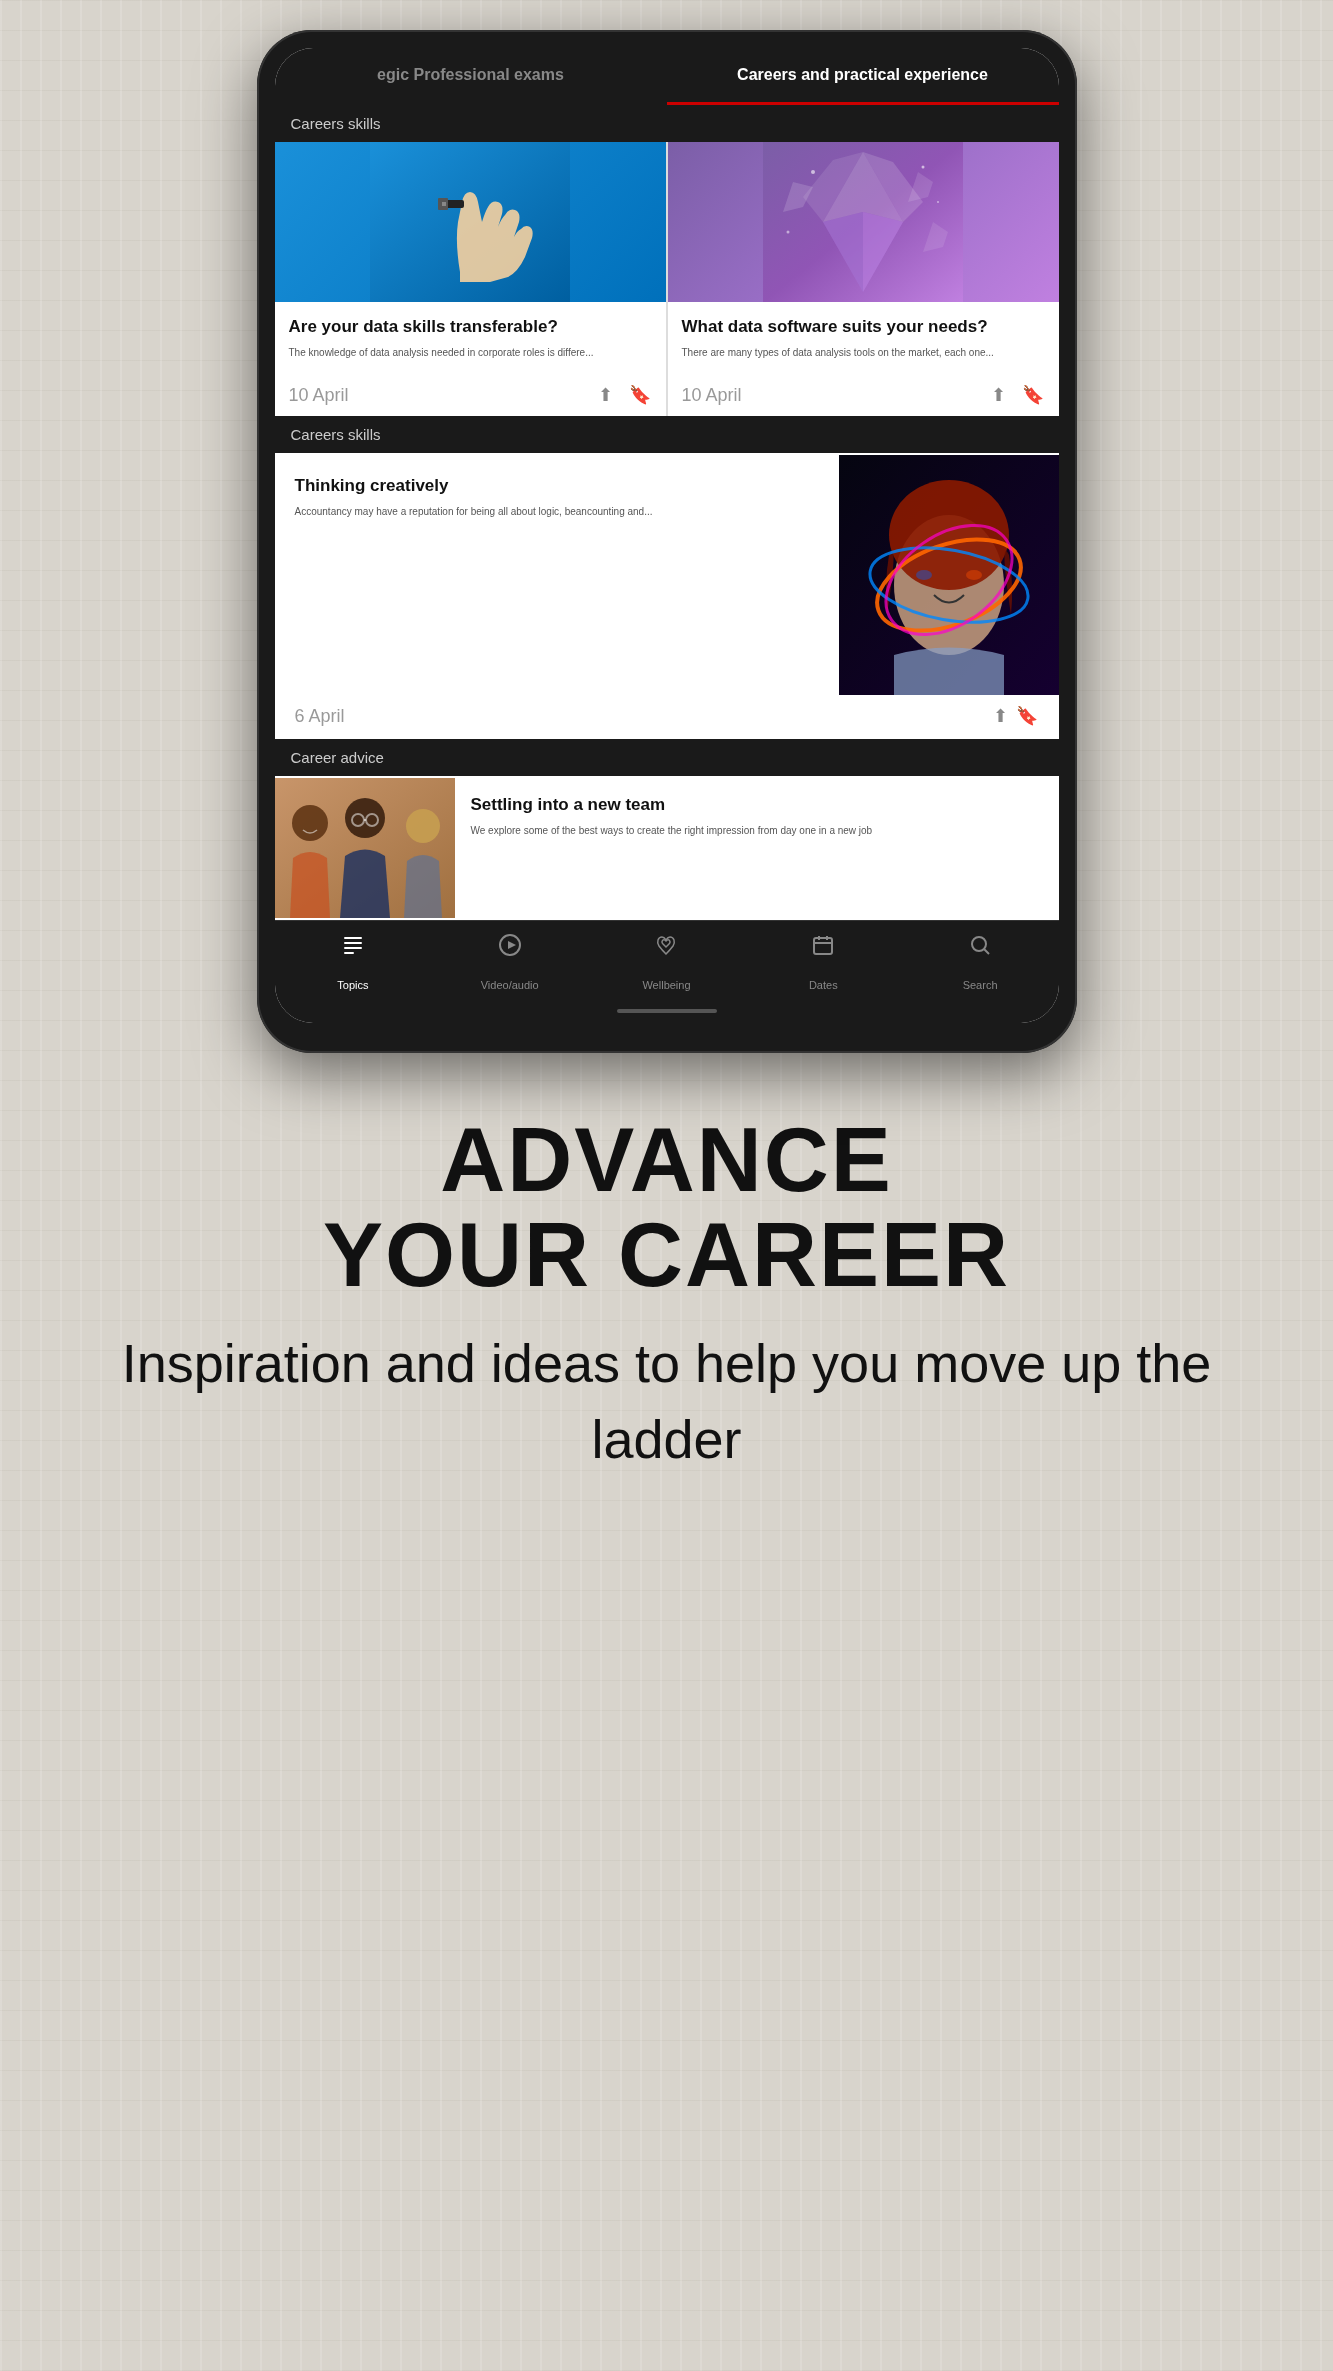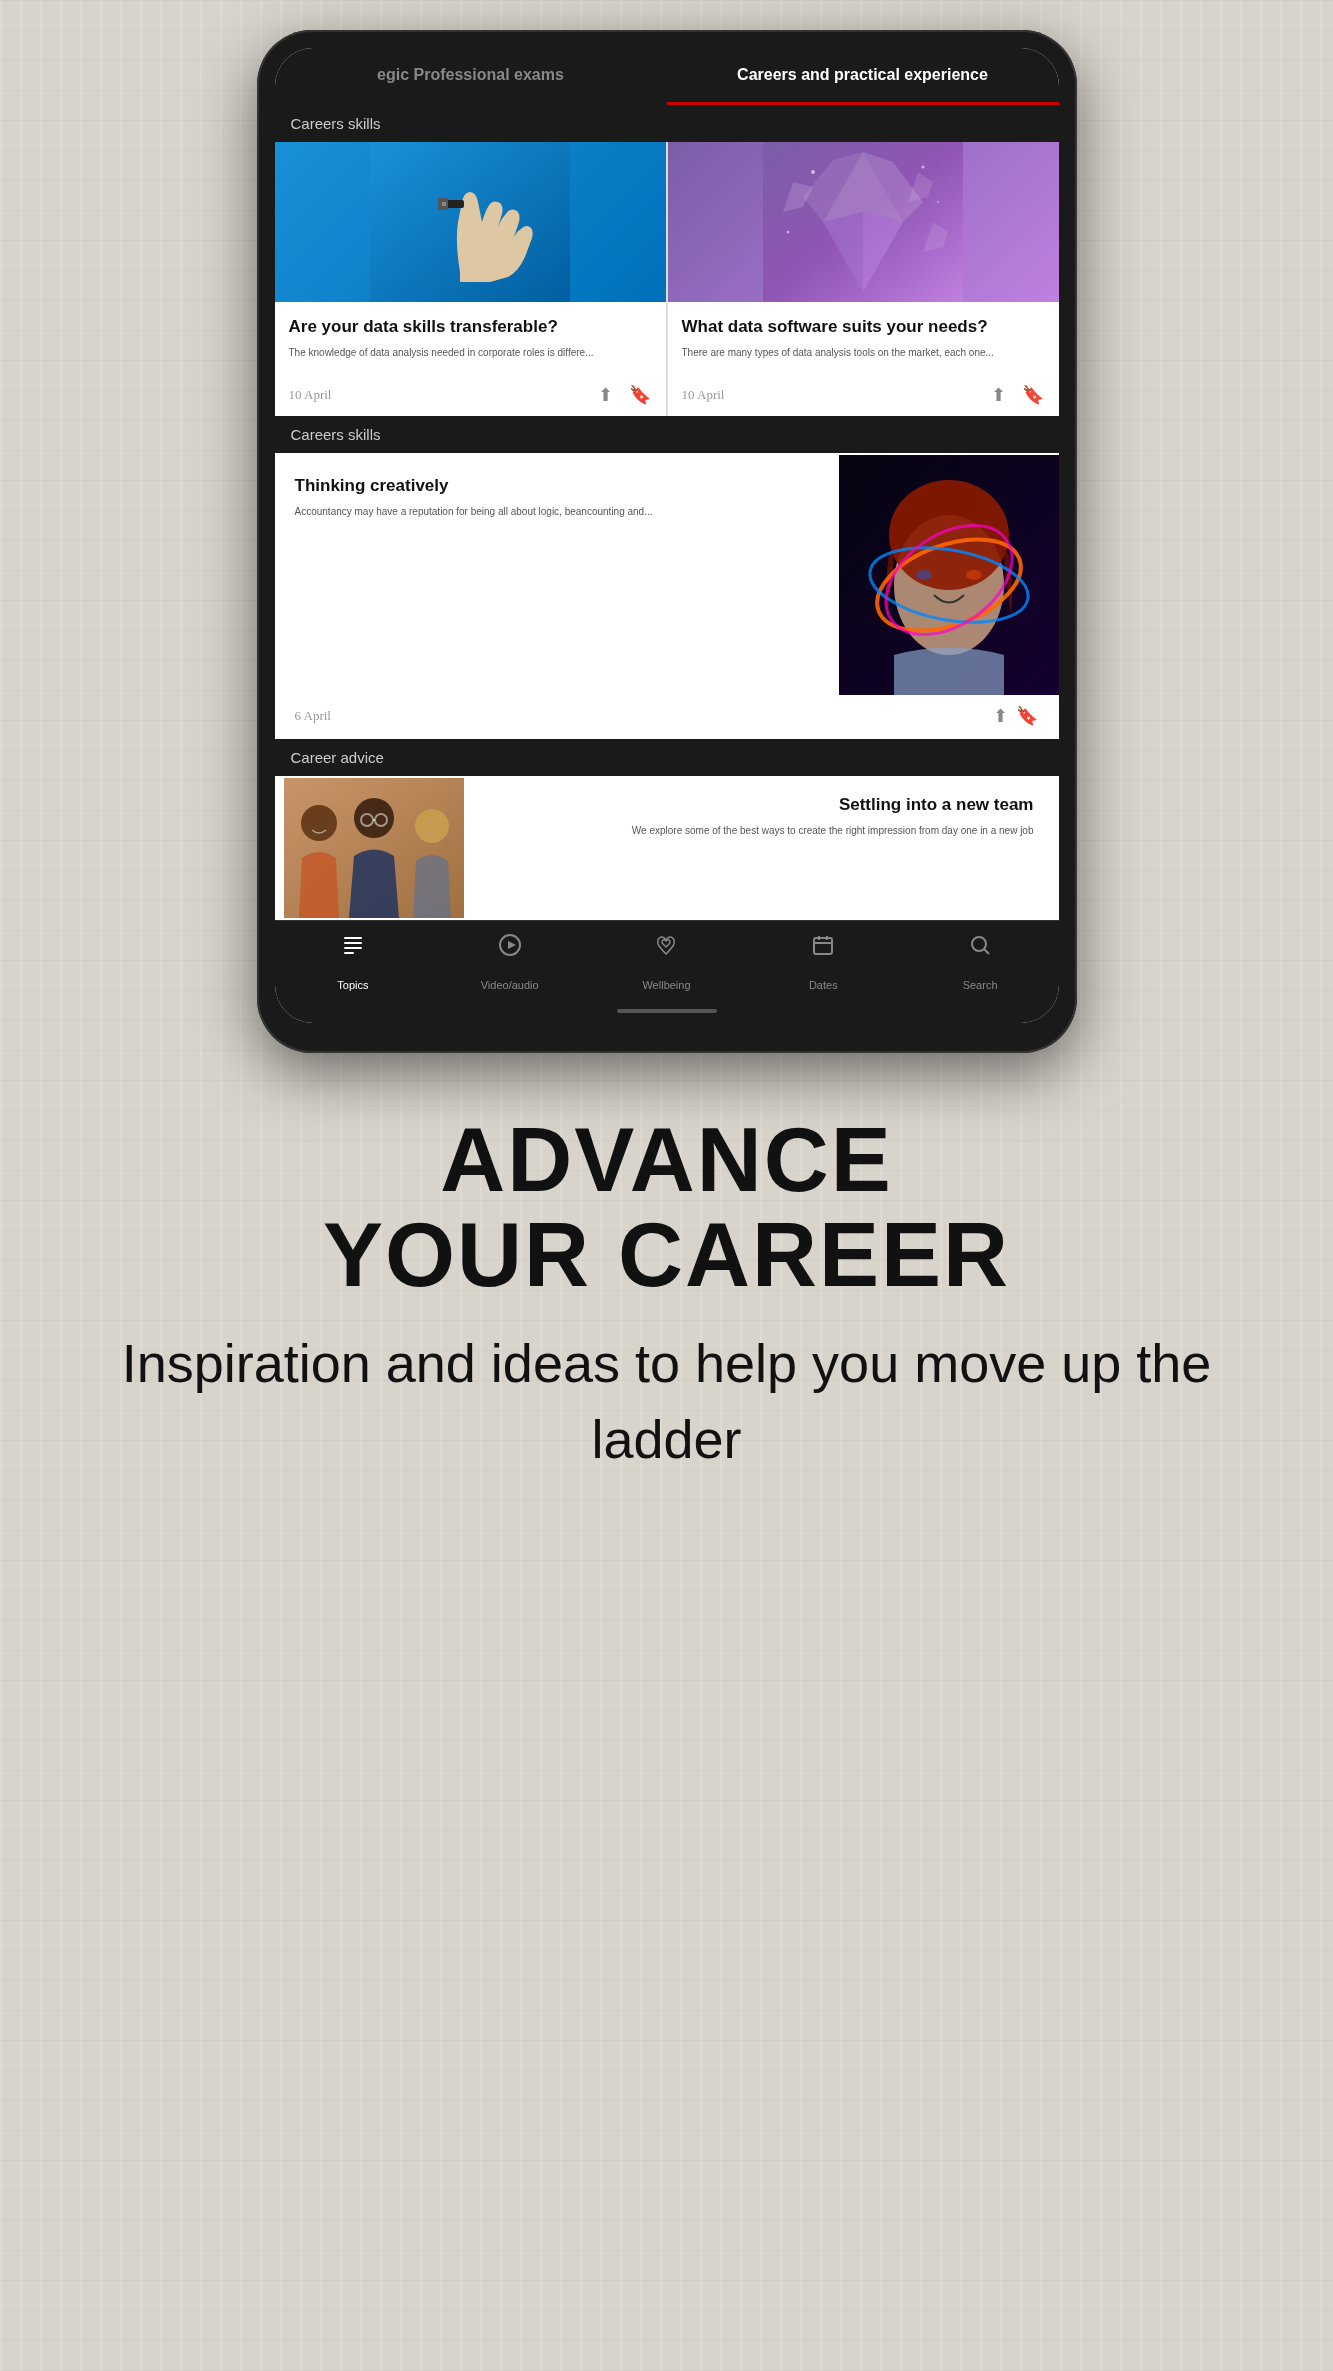--- a/index.html
+++ b/index.html
@@ -135,23 +135,23 @@
     }
 
     .card-footer {
       display: flex;
       align-items: center;
       padding: 10px 14px;
       gap: 8px;
     }
 
     .card-date {
-      font-size: 13px;
+      font-size: 18px;
       color: #999;
-      font-family: Liberation Serif, serif;
+      font-family: Liberation Sans, sans-serif;
       flex: 1;
     }
 
     .card-icon {
       color: #888;
       font-size: 18px;
       margin-left: 8px;
       cursor: pointer;
     }
 
@@ -188,23 +188,22 @@
       display: flex;
       align-items: center;
       padding: 10px 20px;
     }
 
     
     .card-horizontal {
       background: #fff;
       display: flex;
       align-items: stretch;
-      margin: 2px 9px;
+      margin: 2px 0;
       min-height: 130px;
-      text-align: right;
     }
 
     .card-horizontal-image {
       width: 180px;
       min-height: 130px;
       background: linear-gradient(135deg, #c8a070, #b08040);
       display: flex;
       align-items: center;
       justify-content: center;
       overflow: hidden;

